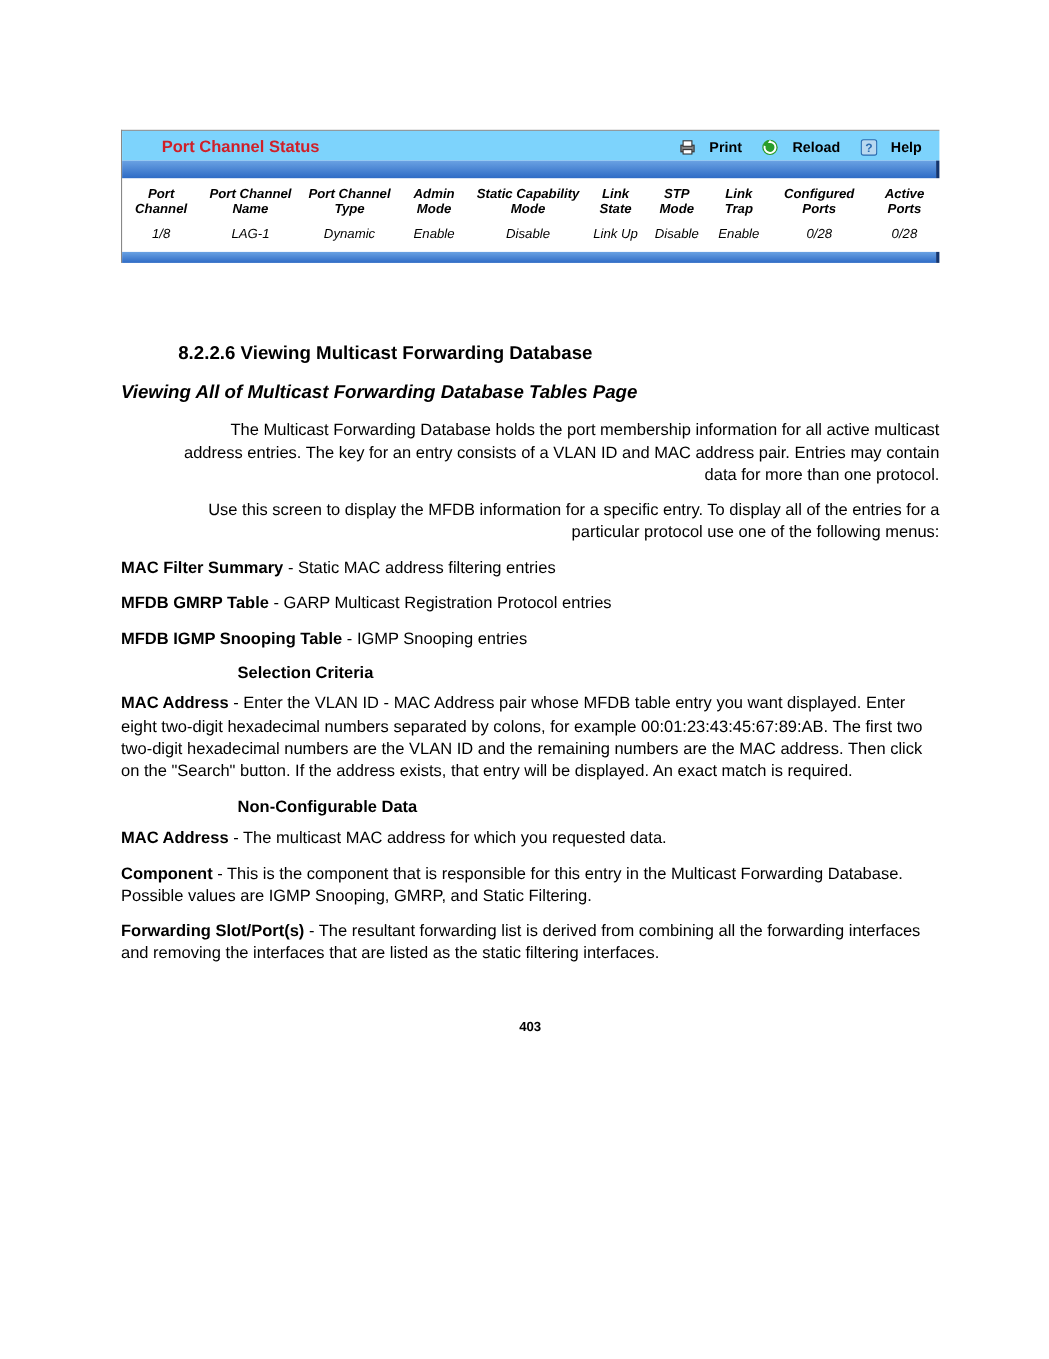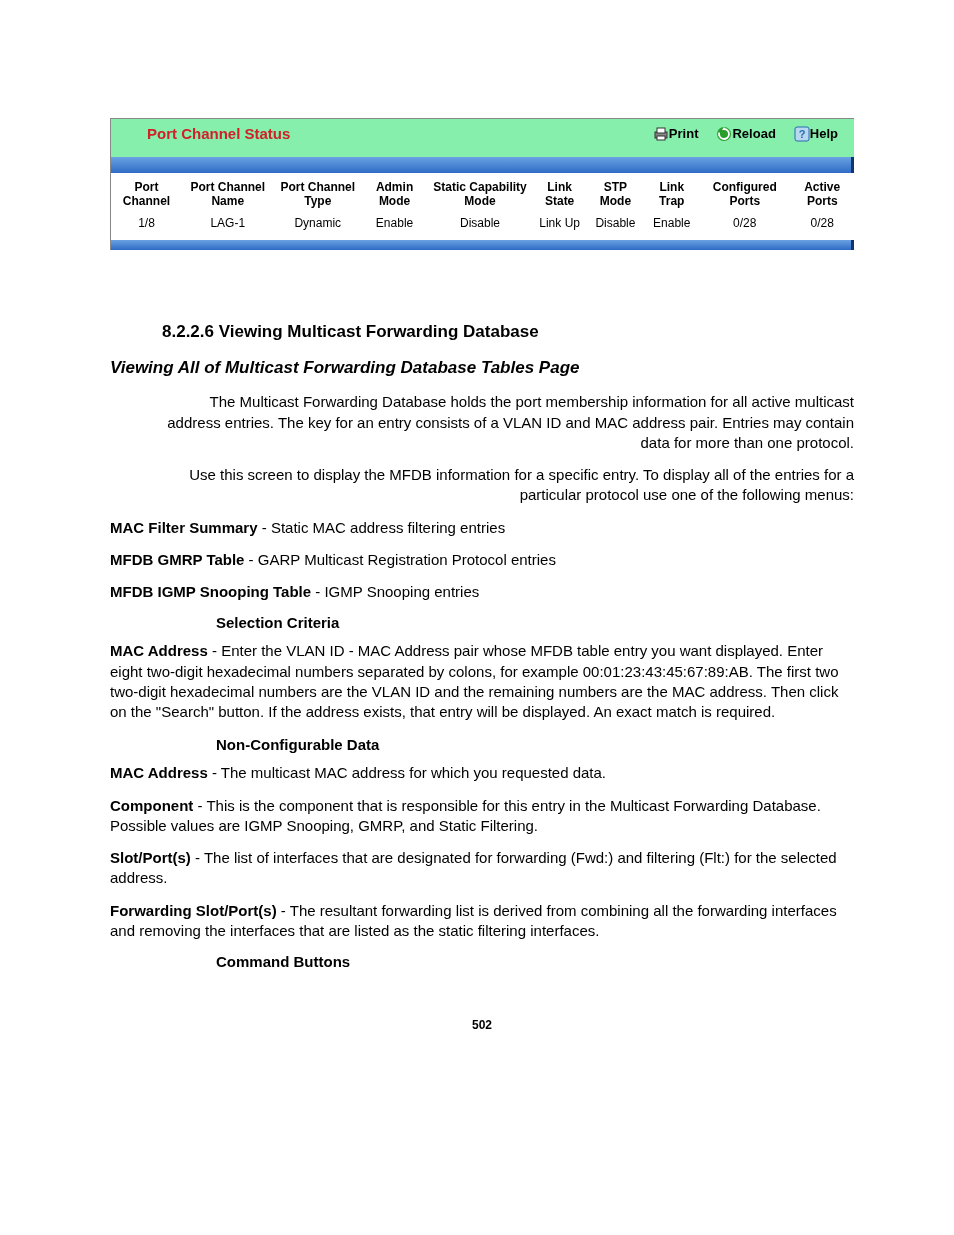--- a/index.html
+++ b/index.html
@@ -23,53 +23,54 @@
     border: 1px solid #888;
     border-right: none;
     border-bottom: none;
     margin-top: 8px;
     margin-bottom: 72px;
     font-family: Verdana, Arial, sans-serif;
   }
   .panel-header {
     display: flex;
     align-items: center;
-    padding: 6px 10px 15px 36px;
-    background: #86efac;
+    padding: 6px 10px 4px 36px;
+    background: #7dd3fc;
   }
   .panel-title {
     color: #d02028;
     font-weight: bold;
     font-size: 15px;
     flex: 1;
   }
   .hdr-links {
     display: flex;
     gap: 18px;
     align-items: center;
     font-size: 13px;
     padding-right: 6px;
   }
   .hdr-link {
     display: flex;
-    gap: 0;
+    gap: 12px;
     font-weight: bold;
     color: #000;
   }
   .ico { width: 16px; height: 16px; display: inline-block; }
   .blue-bar {
     height: 16px;
     background: linear-gradient(to bottom, #6aa2e3, #2e6bc5);
     border-right: 3px solid #13356f;
   }
   .blue-bar.bottom { height: 10px; }
   .tbl {
     width: 100%;
     border-collapse: collapse;
     font-size: 12px;
+    font-style: italic;
   }
   .tbl th {
     font-weight: bold;
     text-align: center;
     padding: 8px 4px 6px 4px;
     vertical-align: middle;
     line-height: 1.15;
   }
   .tbl td {
     text-align: center;
@@ -191,20 +192,18 @@
 
   <div class="sub-head">Selection Criteria</div>
 
   <p><b>MAC Address</b><span> - Enter the VLAN ID - MAC Address pair whose MFDB table entry you want displayed. Enter eight two-digit hexadecimal numbers separated by colons, for example 00:01:23:43:45:67:89:AB. The first two two-digit hexadecimal numbers are the VLAN ID and the remaining numbers are the MAC address. Then click on the "Search" button. If the address exists, that entry will be displayed. An exact match is required.</span></p>
 
   <div class="sub-head">Non-Configurable Data</div>
 
   <div class="def">
     <p><b>MAC Address</b><span> - The multicast MAC address for which you requested data.</span></p>
     <p><b>Component</b><span> - This is the component that is responsible for this entry in the Multicast Forwarding Database. Possible values are IGMP Snooping, GMRP, and Static Filtering.</span></p>
-    <p><b>Slot/Port(s)</b><span> - The list of interfaces that are designated for forwarding (Fwd:) and filtering (Flt:) for the selected address.</span></p>
     <p><b>Forwarding Slot/Port(s)</b><span> - The resultant forwarding list is derived from combining all the forwarding interfaces and removing the interfaces that are listed as the static filtering interfaces.</span></p>
   </div>
 
-  <div class="sub-head">Command Buttons</div>
-
-  <div class="pagenum">502</div>
+
+  <div class="pagenum">403</div>
 </div>
 
 </body></html>

